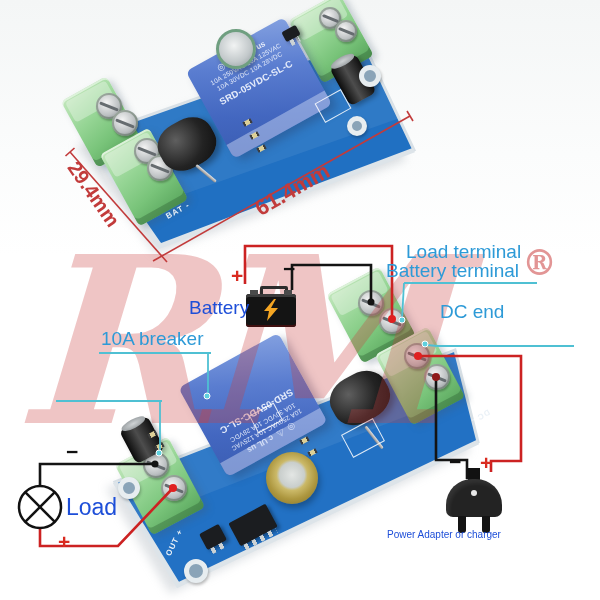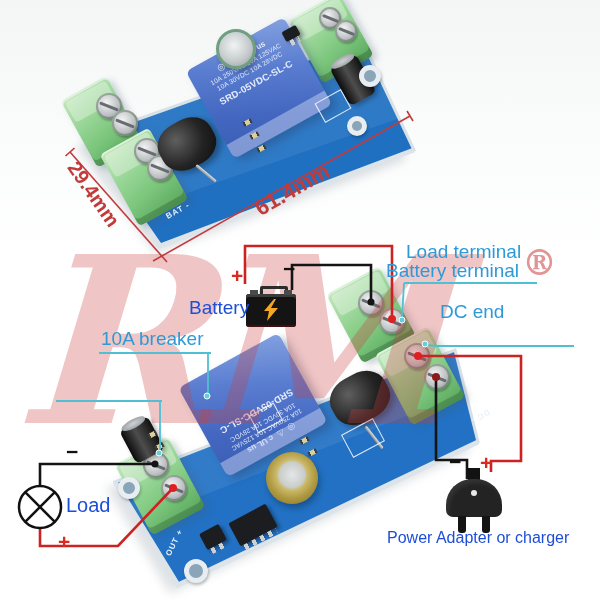--- a/index.html
+++ b/index.html
@@ -266,22 +266,22 @@
     <div class="abs plug-prong" style="left:36px"></div>
   </div>
 
   <div class="layer">
     <div class="abs lbl-blue" style="left:406px;top:242px">Load terminal</div>
     <div class="abs lbl-blue" style="left:386px;top:261px">Battery terminal</div>
     <div class="abs lbl-blue" style="left:440px;top:302px">DC end</div>
     <div class="abs lbl-blue" style="left:101px;top:329px">10A breaker</div>
 
     <div class="abs lbl-black" style="left:189px;top:297px">Battery</div>
-    <div class="abs lbl-black" style="left:66px;top:494px;font-size:20px">Load</div>
-    <div class="abs lbl-black" style="left:387px;top:529px;font-size:16px">Power Adapter or charger</div>
+    <div class="abs lbl-black" style="left:66px;top:494px;font-size:23px">Load</div>
+    <div class="abs lbl-black" style="left:387px;top:529px;font-size:10px">Power Adapter or charger</div>
 
     <div class="abs sign red" style="left:231px;top:266px">+</div>
     <div class="abs sign blk" style="left:283px;top:259px">−</div>
     <div class="abs sign blk" style="left:66px;top:442px">−</div>
     <div class="abs sign red" style="left:58px;top:532px">+</div>
     <div class="abs sign blk" style="left:449px;top:452px">−</div>
     <div class="abs sign red" style="left:480px;top:453px">+</div>
   </div>
 
 </div>

